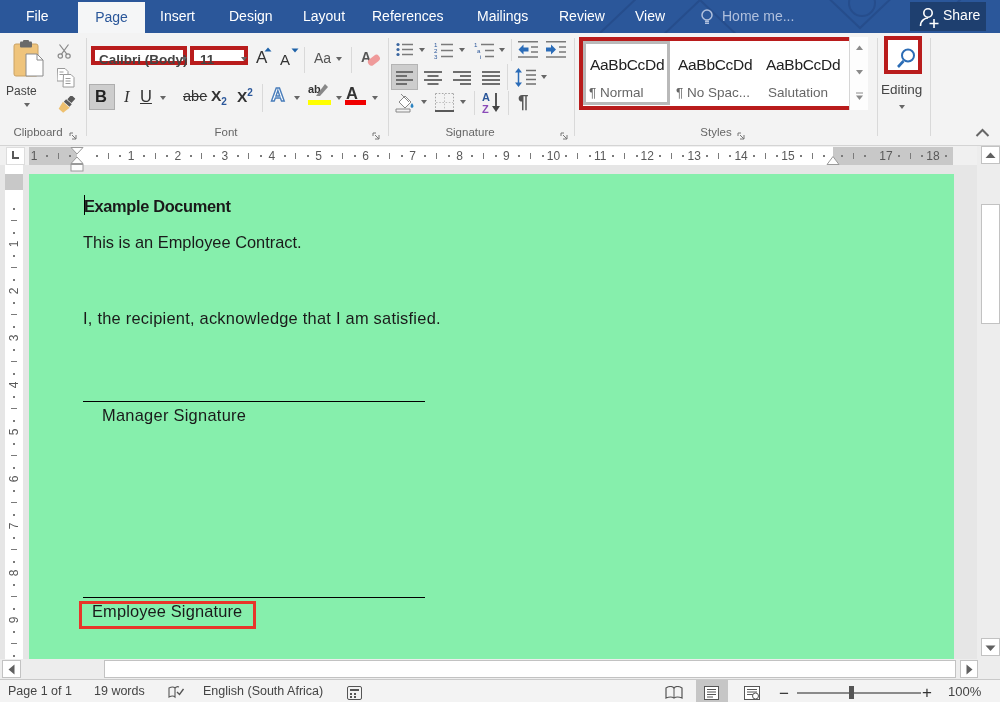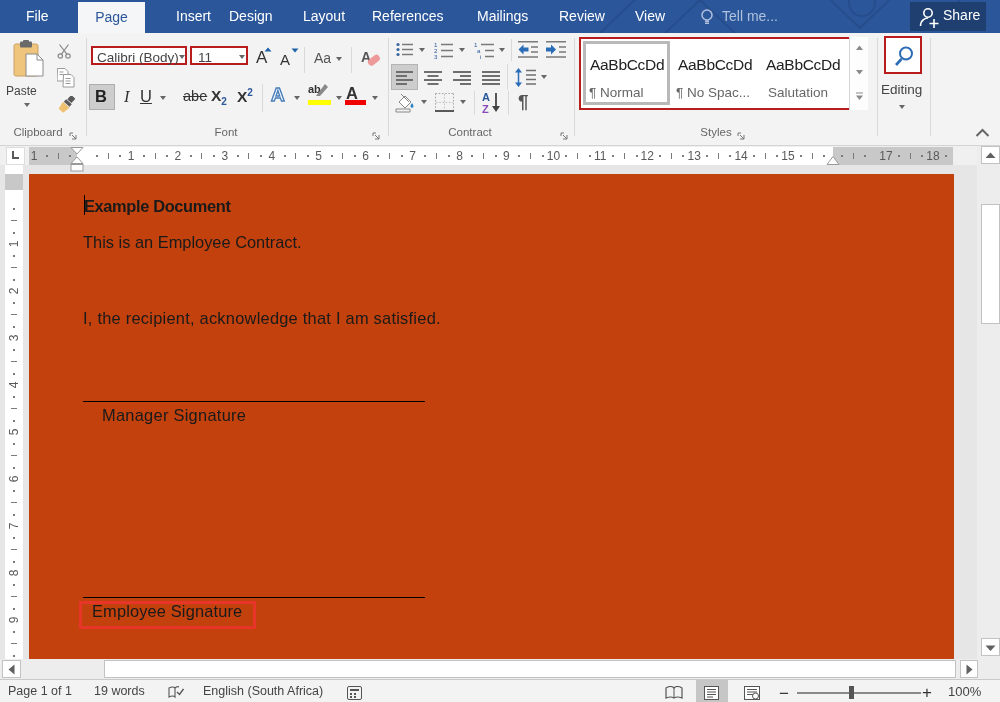--- a/index.html
+++ b/index.html
@@ -6,30 +6,30 @@
 #app { position:relative; width:1000px; height:702px; background:#fff; overflow:hidden; }
 .abs { position:absolute; }
 #tabbar { position:absolute; left:0; top:0; width:1000px; height:33px; background:#2b579a; }
 .tab { position:absolute; top:0; height:33px; line-height:33px; color:#fff; font-size:14px; }
 #hometab { position:absolute; left:78px; top:2px; width:67px; height:31px; background:#f5f6f7; color:#2b579a; font-size:14px; text-align:center; line-height:30px; }
 #sharebox { position:absolute; left:910px; top:2px; width:76px; height:29px; background:#1e3f6f; color:#fff; font-size:14px;padding-left:13px; }
 #ribbon { position:absolute; left:0; top:33px; width:1000px; height:113px; background:#f3f3f3; border-bottom:1px solid #d4d4d4; }
 .gdiv { position:absolute; top:5px; width:1px; height:98px; background:#d9d9d9; }
 .glabel { position:absolute; top:93px; width:120px; text-align:center; font-size:11.5px; color:#666; }
 .launch { position:absolute; width:10px; height:10px; }
-.wbox { position:absolute; background:#fff; border:2px solid #b91c1c; }
+.wbox { position:absolute; background:#fff; border:4px solid #b91c1c;font-weight:bold; }
 .caret { position:absolute; width:0; height:0; border-left:3.5px solid transparent; border-right:3.5px solid transparent; border-top:4px solid #666; }
 #rulerrow { position:absolute; left:0; top:146px; width:977px; height:19px; background:#f0f0f0; z-index:5; }
 #hruler { position:absolute; left:29px; top:1px; width:924px; height:18px; background:#fff; }
 .rmargin { position:absolute; top:0; height:18px; background:#c8c8c8; }
 .rnum { position:absolute; top:2px; width:20px; text-align:center; font-size:12px; color:#595959; }
 .rdot { position:absolute; top:8px; width:2px; height:2px; background:#7a7a7a; }
 .rtick { position:absolute; top:6px; width:1px; height:6px; background:#7a7a7a; }
 #canvas { position:absolute; left:0; top:165px; width:977px; height:494px; background:#e6e6e6; }
-#page { position:absolute; left:29px; top:9px; width:925px; height:485px; background:#c2410c;padding-left:12px; }
+#page { position:absolute; left:29px; top:9px; width:925px; height:485px; background:#86efac;padding-left:12px; }
 #vruler { position:absolute; left:5px; top:0; width:18px; height:494px; background:#fff; }
 .vnum { position:absolute; left:0; width:18px; height:18px; text-align:center; line-height:18px; font-size:12px; color:#595959; transform:rotate(-90deg); }
 .vdot { position:absolute; left:8px; width:2px; height:2px; background:#7a7a7a; }
 .vtick { position:absolute; left:6px; width:6px; height:1px; background:#7a7a7a; }
 .doctext { position:absolute; font-size:16.4px; line-height:1; color:#1a1a1a; white-space:nowrap; }
 #vscroll { position:absolute; left:977px; top:146px; width:23px; height:513px; background:#ededed; }
 #hscroll { position:absolute; left:0; top:659px; width:1000px; height:20px; background:#ededed; }
 #statusbar { position:absolute; left:0; top:679px; width:1000px; height:23px; background:#f3f3f3; border-top:1px solid #c9c9c9; font-size:12.5px; color:#444; }
 .sitem { position:absolute; top:0; height:23px; line-height:23px; }
 </style></head>
@@ -39,33 +39,33 @@
   <div id="tabbar">
     <svg class="abs" style="left:0;top:0" width="1000" height="33" viewBox="0 0 1000 33">
       <g stroke="#264d8c" stroke-width="2" fill="none">
         <path d="M600 33 L640 -5 M660 38 L700 0 L740 38 M820 -10 L860 28 L900 -10"></path>
         <circle cx="862" cy="3" r="13"></circle>
         <path d="M930 28 L975 -14"></path>
       </g>
     </svg>
     <div class="tab" style="left:26px;">File</div>
     <div id="hometab">Page</div>
-    <div class="tab" style="left:176px;">Insert</div>
+    <div class="tab" style="left:160px;">Insert</div>
     <div class="tab" style="left:229px;">Design</div>
     <div class="tab" style="left:303px;">Layout</div>
     <div class="tab" style="left:372px;">References</div>
     <div class="tab" style="left:477px;">Mailings</div>
     <div class="tab" style="left:559px;">Review</div>
     <div class="tab" style="left:635px;">View</div>
     <svg class="abs" style="left:699px;top:8px" width="16" height="18" viewBox="0 0 16 18">
       <circle cx="8" cy="7" r="5" fill="none" stroke="#b0c0dd" stroke-width="1.5"></circle>
       <rect x="6" y="12.5" width="4" height="1.5" fill="#b0c0dd"></rect>
       <rect x="6" y="14.5" width="4" height="1.5" fill="#b0c0dd"></rect>
     </svg>
-    <div class="tab" style="left:722px;color:#b0c0dd;">Tell me...</div>
+    <div class="tab" style="left:722px;color:#b0c0dd;">Home me...</div>
     <div id="sharebox">
       <svg class="abs" style="left:7px;top:4px" width="24" height="23" viewBox="0 0 24 23">
         <circle cx="11" cy="7" r="4.2" fill="none" stroke="#fff" stroke-width="1.6"></circle>
         <path d="M3.5 20 C3.5 13.5 9 12 11 12" fill="none" stroke="#fff" stroke-width="1.6"></path>
         <path d="M12.5 17.5 h9 M17 13 v9" stroke="#fff" stroke-width="1.6"></path>
       </svg>
       <span class="abs" style="left:33px;top:5px;">Share</span>
     </div>
   </div>
 
@@ -229,21 +229,21 @@
 <div class="caret" style="left:460px;top:67px;"></div>
 <div class="gdiv" style="left:474px;top:58px;height:24px;"></div>
 <svg class="abs" style="left:482px;top:58px" width="21" height="23" viewBox="0 0 21 23">
         <text x="0" y="10" font-size="11" font-weight="bold" fill="#2b579a" font-family="Liberation Sans">A</text>
         <text x="0" y="22" font-size="11" font-weight="bold" fill="#8a4bb8" font-family="Liberation Sans">Z</text>
         <path d="M14 2 v15" stroke="#444" stroke-width="1.8"></path>
         <path d="M10 15 L14 21 L18 15 z" fill="#444"></path>
       </svg>
 <div class="gdiv" style="left:508px;top:58px;height:24px;"></div>
 <div class="abs" style="left:518px;top:58px;font-size:19px;color:#555;font-weight:bold;">¶</div>
-<div class="glabel" style="left:410px;">Contract</div>
+<div class="glabel" style="left:410px;">Signature</div>
 <div class="launch" style="left:560px;top:95px;"><svg width="10" height="10">
           <path d="M1 1 v3 M1 1 h3 M3 3 l4 4 M7 3 v4 h-4" stroke="#777" fill="none"></path>
         </svg></div>
     <div class="gdiv" style="left:574px;"></div>
 
     <div class="wbox" style="left:579px;top:4px;width:289px;height:73px;"></div>
     <div class="abs" style="left:583px;top:8px;width:87px;height:64px;border:3px solid #b9b9b9;background:#fff;"></div>
     <div class="abs" style="left:590px;top:23px;font-size:15.5px;letter-spacing:-0.3px;color:#222;">AaBbCcDd</div>
     <div class="abs" style="left:589px;top:52px;font-size:13.5px;color:#666;">¶ Normal</div>
     <div class="abs" style="left:678px;top:23px;font-size:15.5px;letter-spacing:-0.3px;color:#222;">AaBbCcDd</div>

